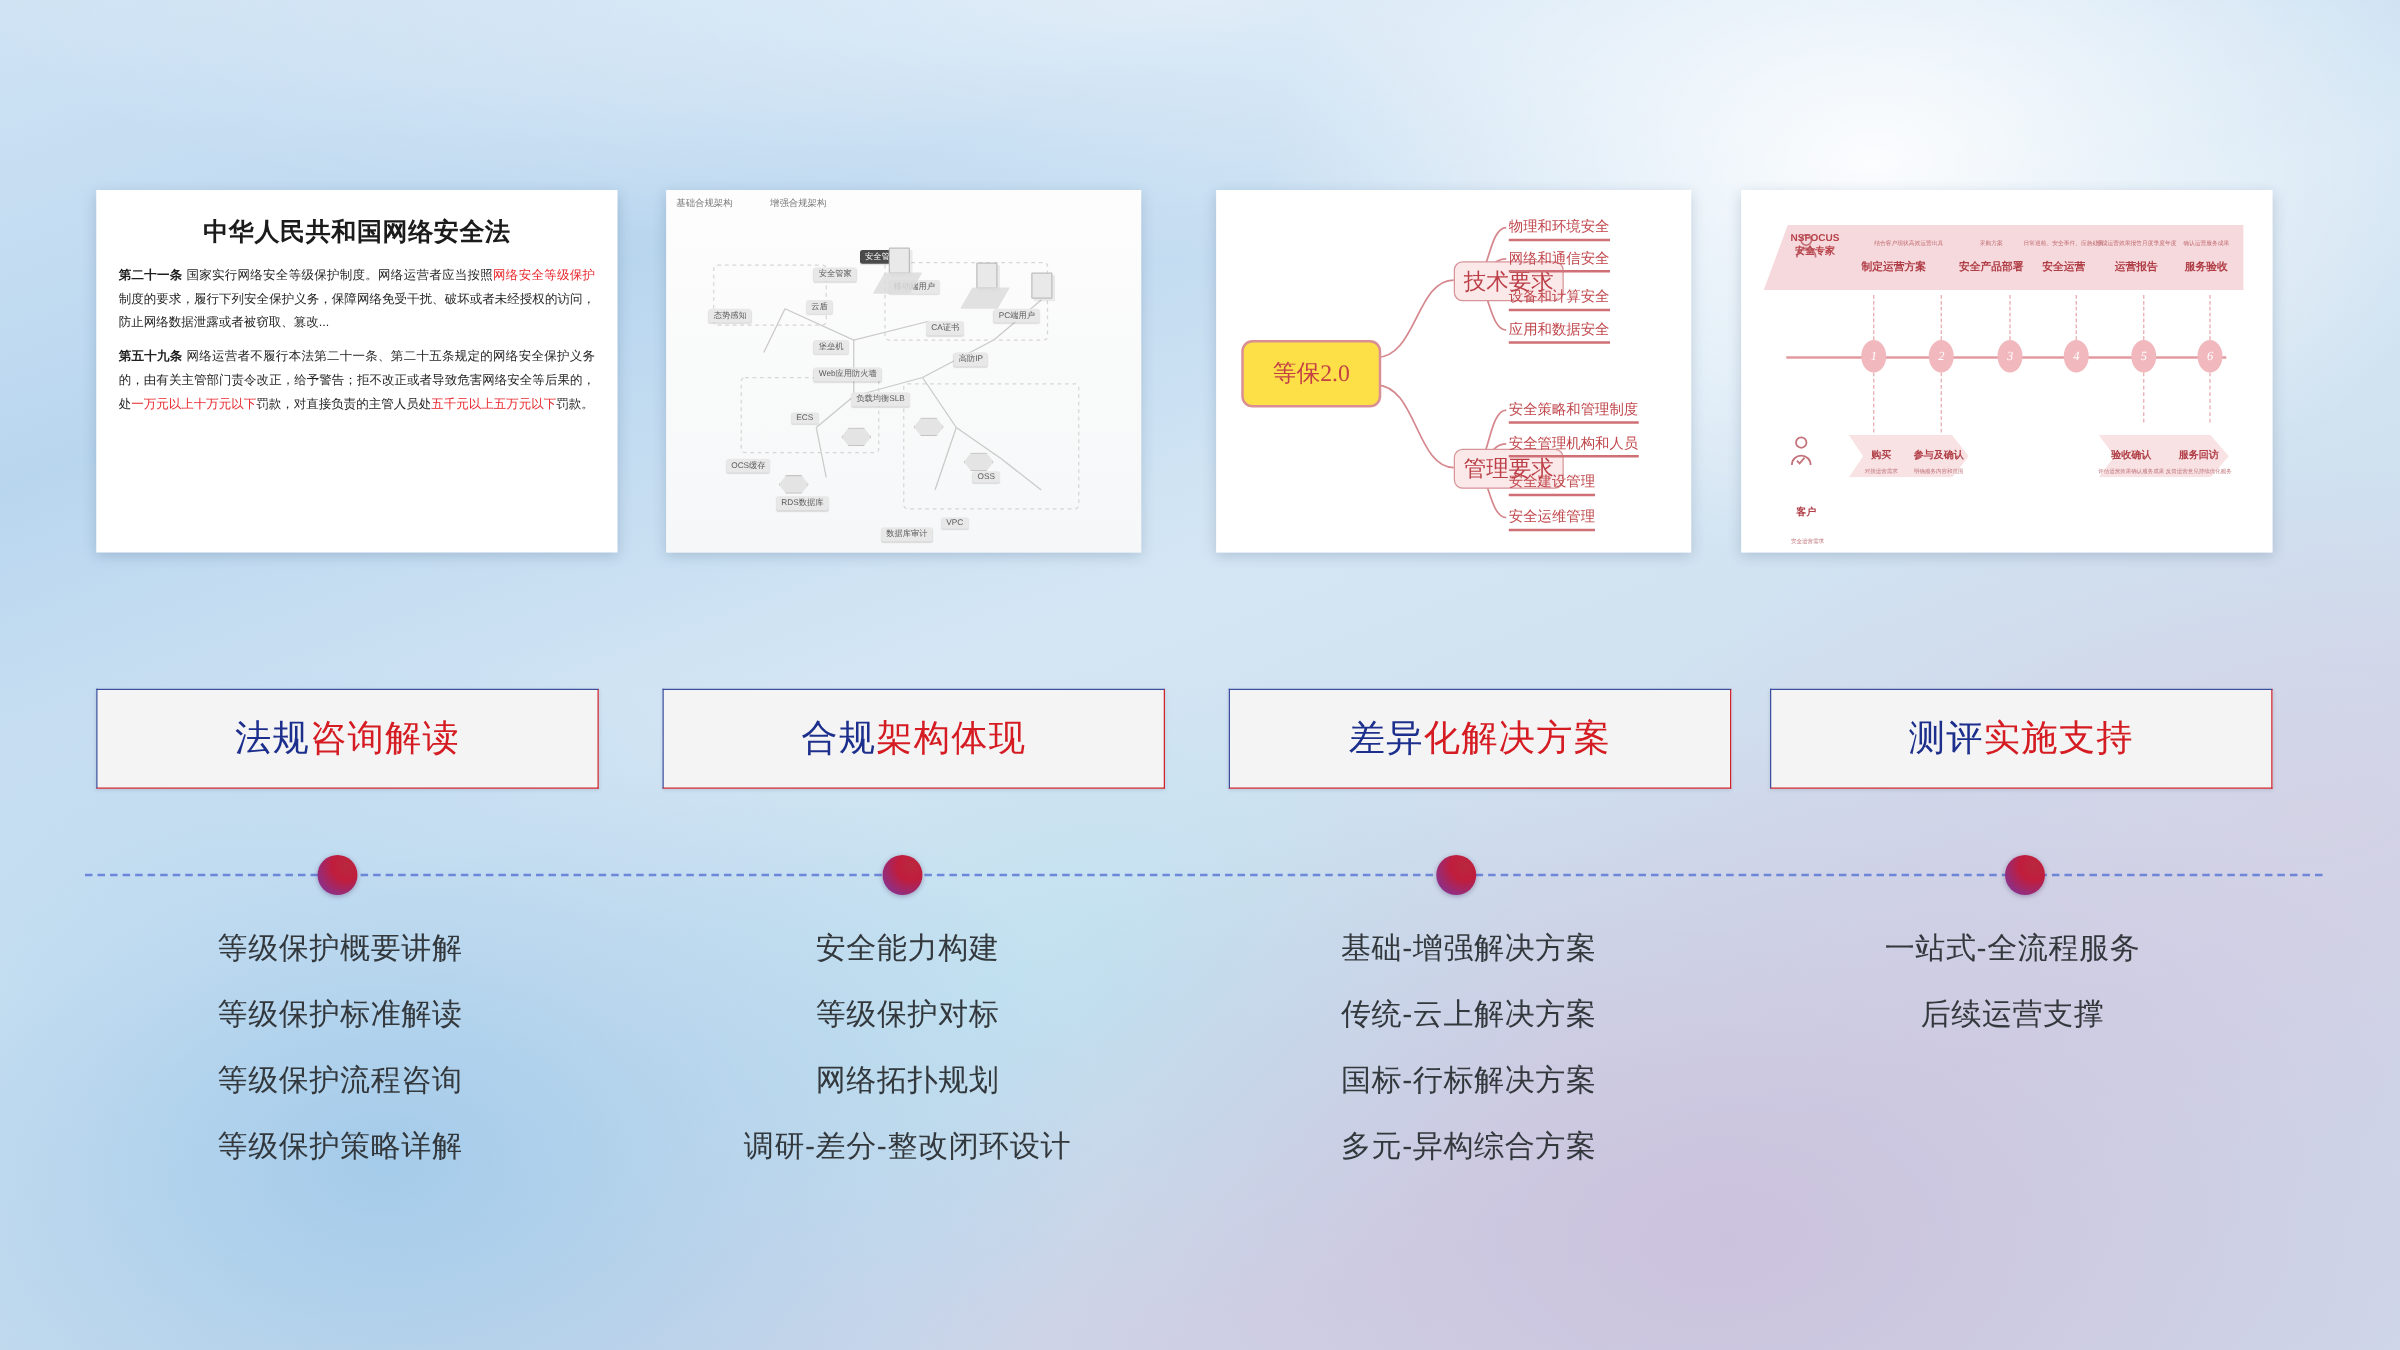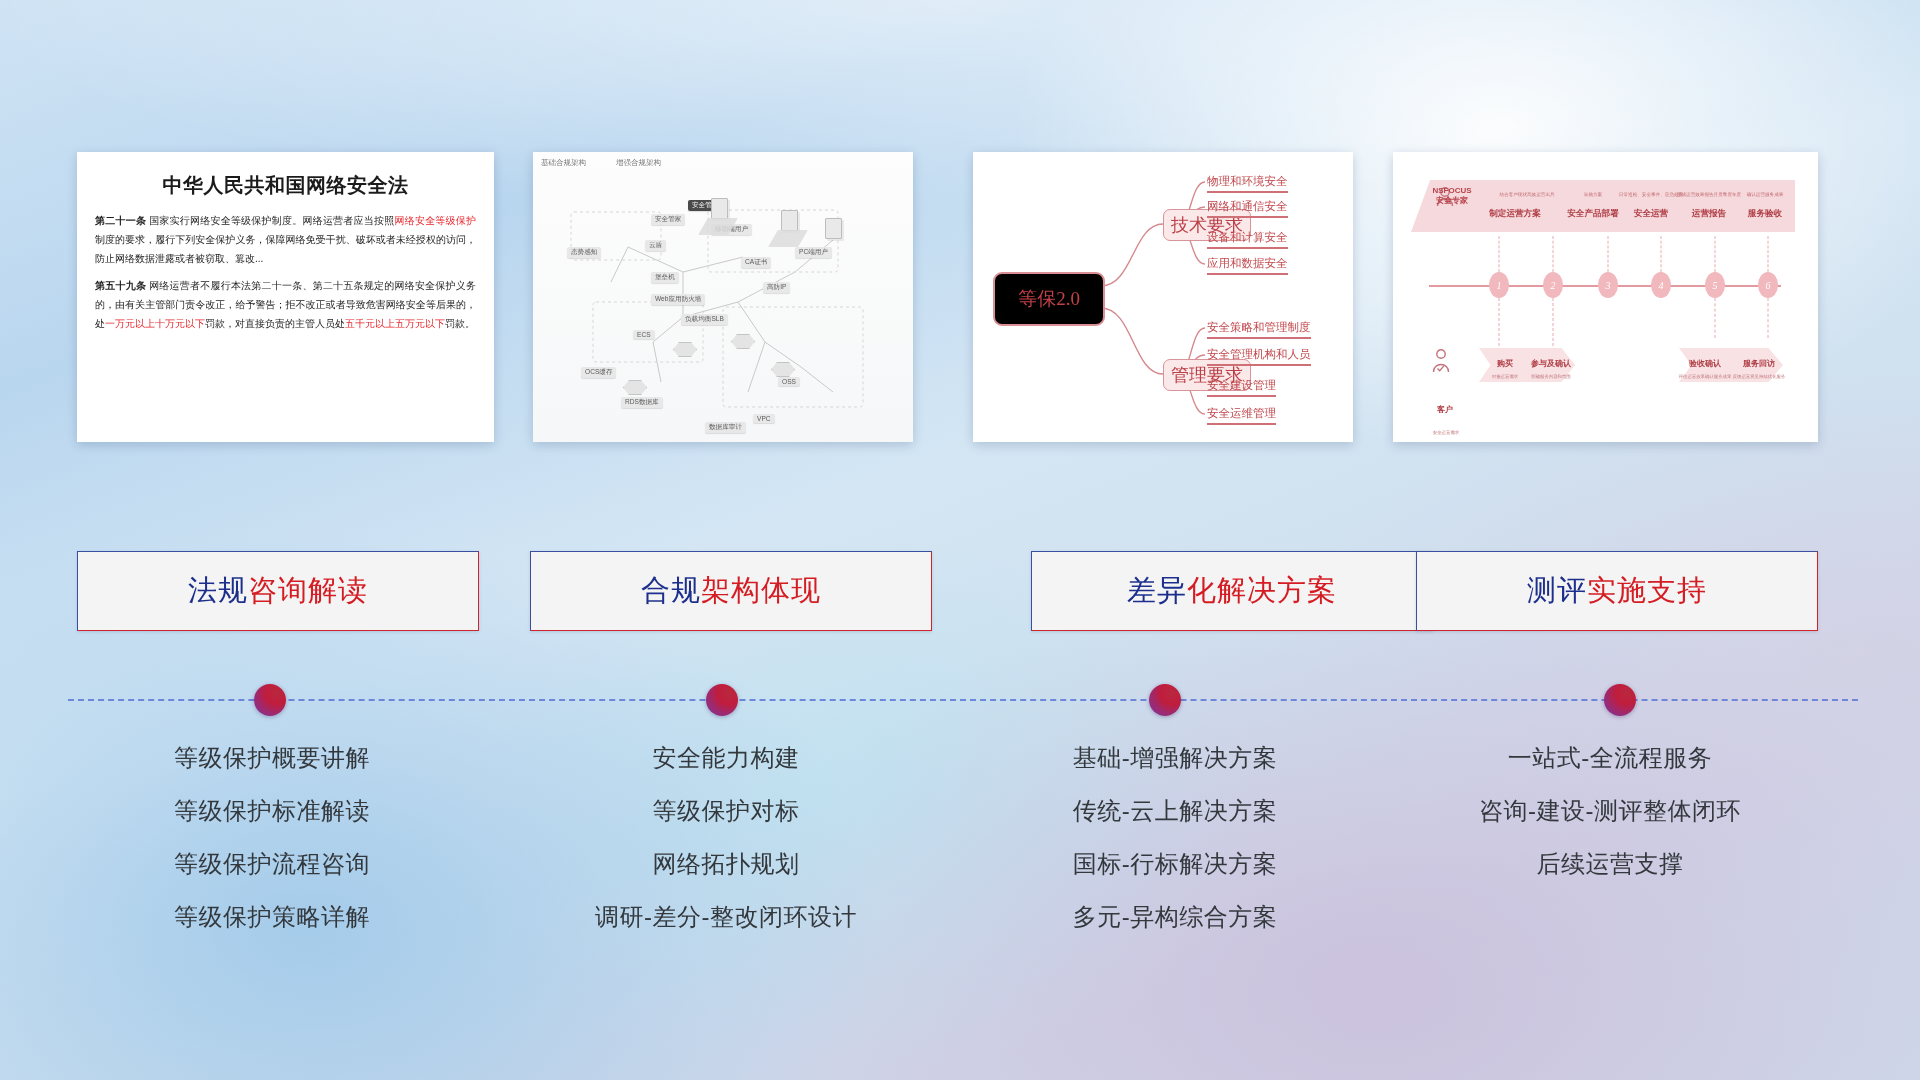--- a/index.html
+++ b/index.html
@@ -73,21 +73,21 @@
   .hex{
     position:absolute;width:22px;height:13px;background:#e4e4e4;
     border:1px solid #c4c4c4;
     clip-path:polygon(25% 0,75% 0,100% 50%,75% 100%,25% 100%,0 50%);
   }
 
   
   .mind{position:relative;width:100%;height:100%;background:#fff;}
   .mroot{
     position:absolute;left:20px;top:120px;width:108px;height:50px;
-    border:2.5px solid #d98f93;border-radius:9px;background:#000000;
+    border:2.5px solid #d98f93;border-radius:9px;background:#fde047;
     color:#c24046;font-size:19px;display:flex;align-items:center;
     justify-content:center;font-family:"Liberation Serif",serif;
   }
   .mbranch{
     position:absolute;width:86px;height:30px;border:1.5px solid #d79499;
     border-radius:7px;background:#fbe9ea;color:#bc3f47;font-size:18px;
     display:flex;align-items:center;justify-content:center;
     font-family:"Liberation Serif",serif;
   }
   .mleaf{
@@ -156,21 +156,21 @@
   .banner{
     position:absolute;top:551px;height:78px;
     background:#f4f4f4;
     border:1.6px solid #d0232b;
     border-top-color:#3a4fa0;border-left-color:#3a4fa0;
     display:flex;align-items:center;justify-content:center;
     box-shadow:0 1px 3px rgba(60,80,120,.18);
   }
   .banner.b1{left:77px;width:400px;}
   .banner.b2{left:530px;width:400px;}
-  .banner.b3{left:983px;width:400px;margin-left:48px;}
+  .banner.b3{left:983px;width:400px;}
   .banner.b4{left:1416px;width:400px;}
   .banner .tx{font-size:29px;letter-spacing:1px;}
   .banner .tx .bl{color:#1d2f8c;}
   .banner .tx .rd{color:#d41c22;}
 
   
   .tl-line{
     position:absolute;left:68px;top:699px;width:1790px;height:0;
     border-top:2px dashed #5e79d6;opacity:.85;
   }
@@ -420,17 +420,16 @@
     <ul>
       <li>基础-增强解决方案</li>
       <li>传统-云上解决方案</li>
       <li>国标-行标解决方案</li>
       <li>多元-异构综合方案</li>
     </ul>
   </div>
   <div class="col c4">
     <ul>
       <li>一站式-全流程服务</li>
-      <li>咨询-建设-测评整体闭环</li>
       <li>后续运营支撑</li>
     </ul>
   </div>
 </div>
 
 </body></html>

